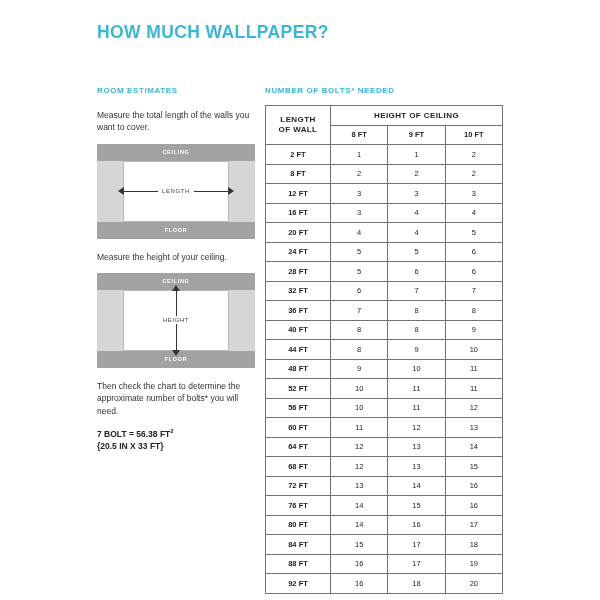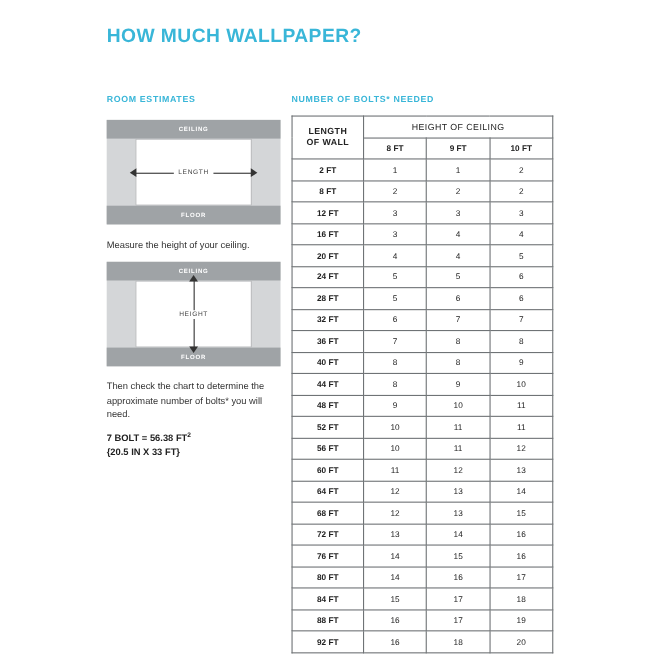--- a/index.html
+++ b/index.html
@@ -183,21 +183,21 @@
     color: #222;
   }
   table.bolts th.len-wall {
     width: 64px;
     font-weight: bold;
     font-size: 8px;
     letter-spacing: 0.4px;
     line-height: 1.25;
   }
   table.bolts th.height-ceiling {
-    font-weight: normal;
+    font-weight: bold;
     font-size: 8px;
     letter-spacing: 0.4px;
   }
   table.bolts th.subhead {
     font-weight: bold;
     font-size: 7.5px;
     width: 58px;
   }
   table.bolts td.rowlabel {
     font-weight: bold;
@@ -211,20 +211,21 @@
 <body>
 
 <div class="page">
 
   <div class="title">HOW MUCH WALLPAPER?</div>
 
   <div class="col-left">
 
     <div class="section-head">ROOM ESTIMATES</div>
 
+    <p class="para">Measure the total length of the walls you want to cover.</p>
 
     <div class="diagram">
       <div class="outer"></div>
       <div class="inner"></div>
       <div class="band-top">
         <span class="band-label">CEILING</span>
       </div>
       <div class="band-bottom">
         <span class="band-label">FLOOR</span>
       </div>

